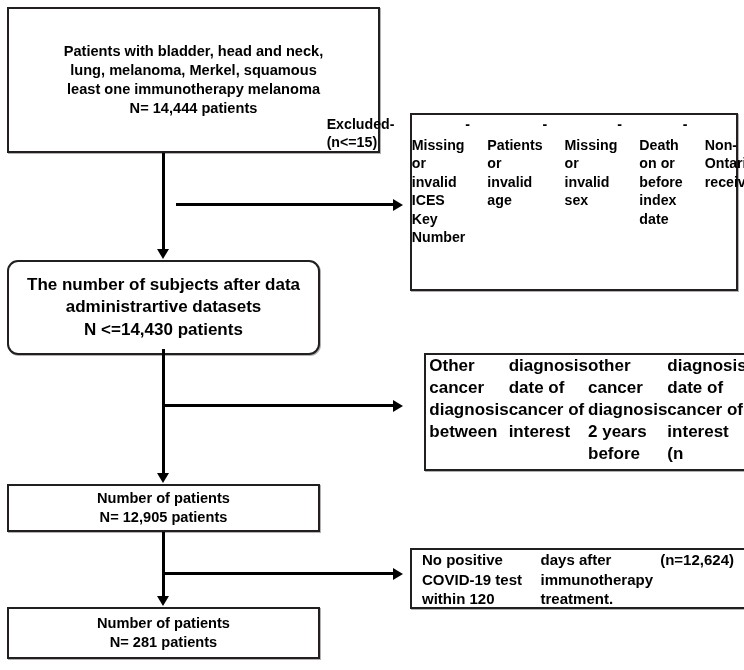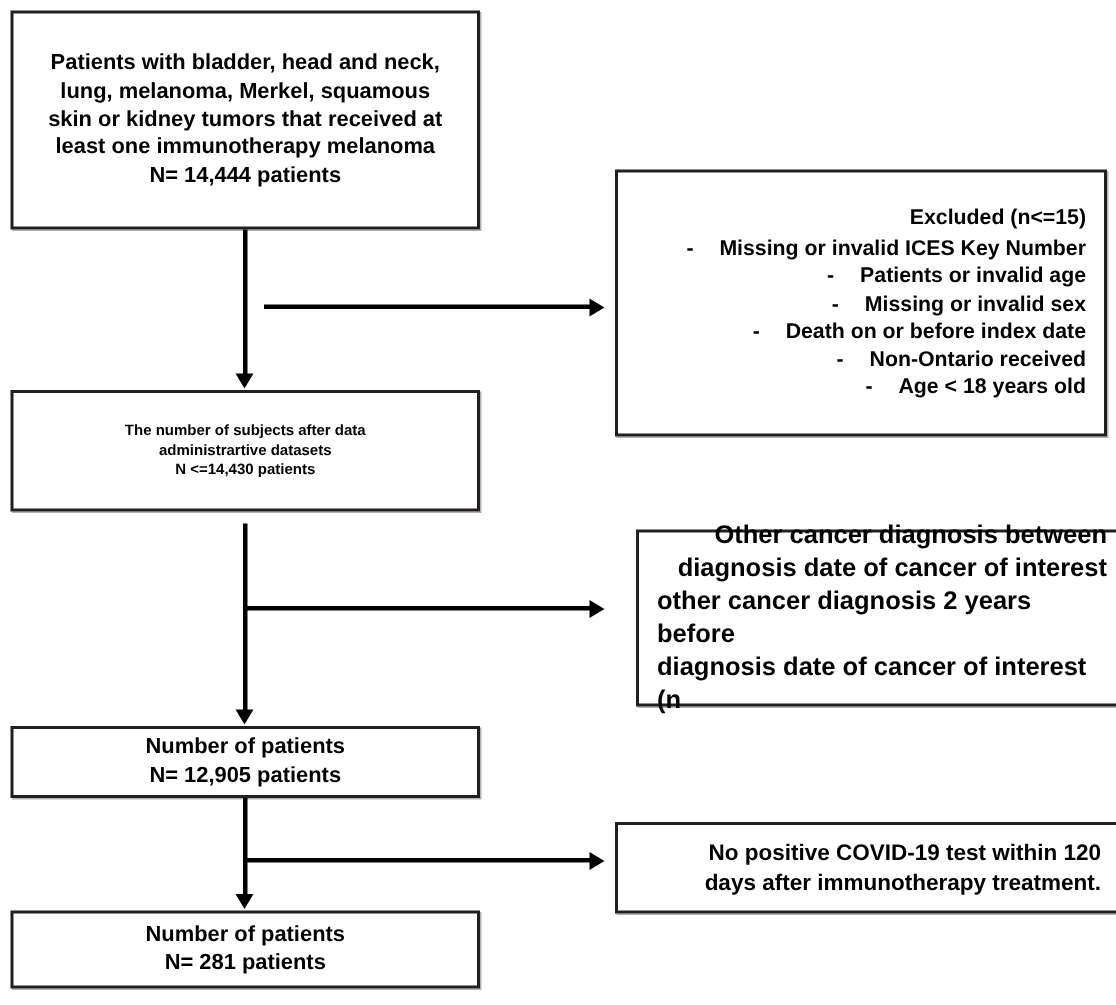--- a/index.html
+++ b/index.html
@@ -30,43 +30,42 @@
   }
   .box.center {
     display: flex;
     flex-direction: column;
     align-items: center;
     justify-content: center;
     text-align: center;
   }
   .box.left-align {
     display: flex;
-    flex-direction: column;
+    flex-direction: row;
     justify-content: center;
     text-align: left;
-    align-items: flex-end;
   }
   .box .line { display: block; white-space: nowrap; }
   .box .wrapline { display: block; }
 
   
   .excl-head {
     display: block;
     margin-bottom: 2px;
   }
   .excl-row {
     display: flex;
     align-items: flex-start;
   }
   .excl-dash {
     width: 22px;
     flex: 0 0 22px;
     text-align: left;
   }
-  .excl-text { flex: 1 1 auto; }
+  .excl-text { flex: 1 1 auto; margin-top: 21px; }
 
   
   .vline {
     position: absolute;
     background: #000000;
     width: 3px;
   }
   .hline {
     position: absolute;
     background: #000000;
@@ -89,29 +88,28 @@
     border-top: 6px solid transparent;
     border-bottom: 6px solid transparent;
     border-left: 10px solid #000000;
   }
 </style>
 </head>
 <body>
 
 <div id="canvas">
 
-  <div class="box center" style="left:7px; top:7px; width:313px; height:146px; font-size:14.6px; padding:0 8px;">
+  <div class="box center" style="left:7px; top:7px; width:373px; height:146px; font-size:14.6px; padding:0 8px;">
     <span class="line">Patients with bladder, head and neck,</span>
     <span class="line">lung, melanoma, Merkel, squamous</span>
-    <span class="line">skin or kidney tumors that received at</span>
     <span class="line">least one immunotherapy melanoma</span>
     <span class="line">N= 14,444 patients</span>
   </div>
 
-  <div class="box center" style="left:7px; top:260px; width:313px; height:81px; font-size:10px; padding:0 8px;">
+  <div class="box center" style="left:7px; top:260px; width:313px; height:95px; font-size:17px; padding:0 8px;border-radius:11px;">
     <span class="line">The number of subjects after data</span>
     <span class="line">administrartive datasets</span>
     <span class="line">N &lt;=14,430 patients</span>
   </div>
 
   <div class="box center" style="left:7px; top:484px; width:313px; height:48px; font-size:14.6px; padding:0 8px;">
     <span class="line">Number of patients</span>
     <span class="line">N= 12,905 patients</span>
   </div>
 
@@ -152,20 +150,21 @@
   <div class="box left-align" style="left:424px; top:353px; width:328px; height:118px; font-size:17px; padding:0 12px;">
     <span class="wrapline">Other cancer diagnosis between</span>
     <span class="wrapline">diagnosis date of cancer of interest</span>
     <span class="wrapline">other cancer diagnosis 2 years before</span>
     <span class="wrapline">diagnosis date of cancer of interest (n</span>
   </div>
 
   <div class="box left-align" style="left:410px; top:548px; width:336px; height:61px; font-size:15px; padding:0 10px;">
     <span class="wrapline">No positive COVID-19 test within 120</span>
     <span class="wrapline">days after immunotherapy treatment.</span>
+    <span class="wrapline">(n=12,624)</span>
   </div>
 
   <div class="vline" style="left:162px; top:153px; height:98px;"></div>
   <div class="arrow-down" style="left:157px; top:249px;"></div>
 
   <div class="hline" style="left:176px; top:203px; width:218px;"></div>
   <div class="arrow-right" style="left:393px; top:198.5px;"></div>
 
   <div class="vline" style="left:162px; top:349px; height:126px;"></div>
   <div class="arrow-down" style="left:157px; top:473px;"></div>

